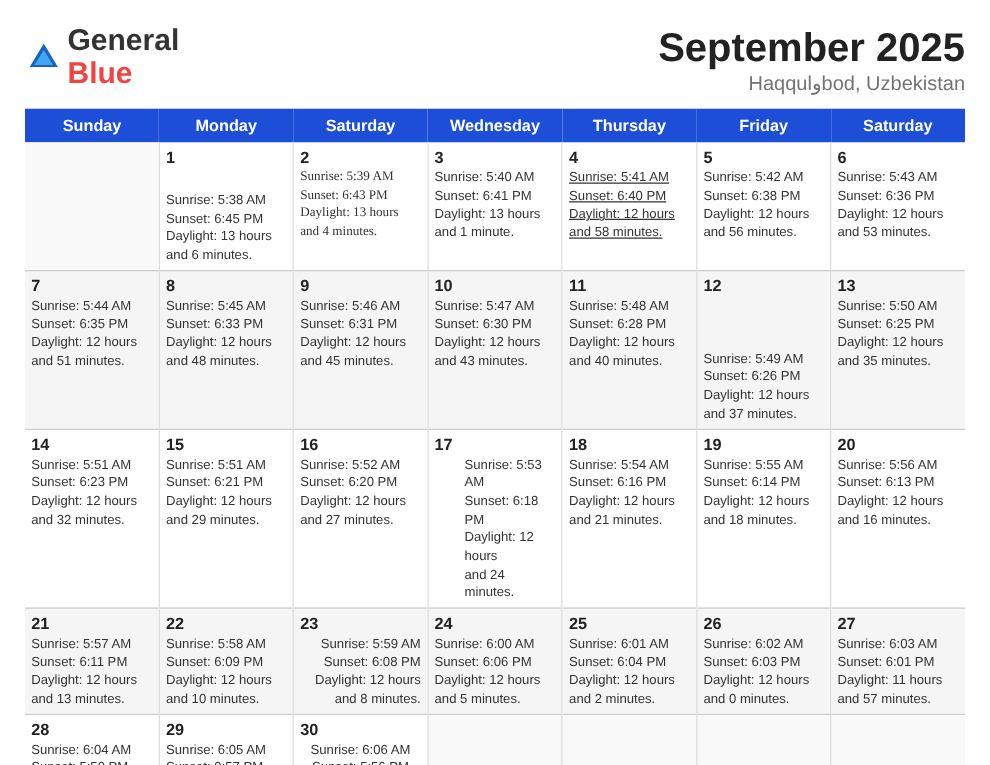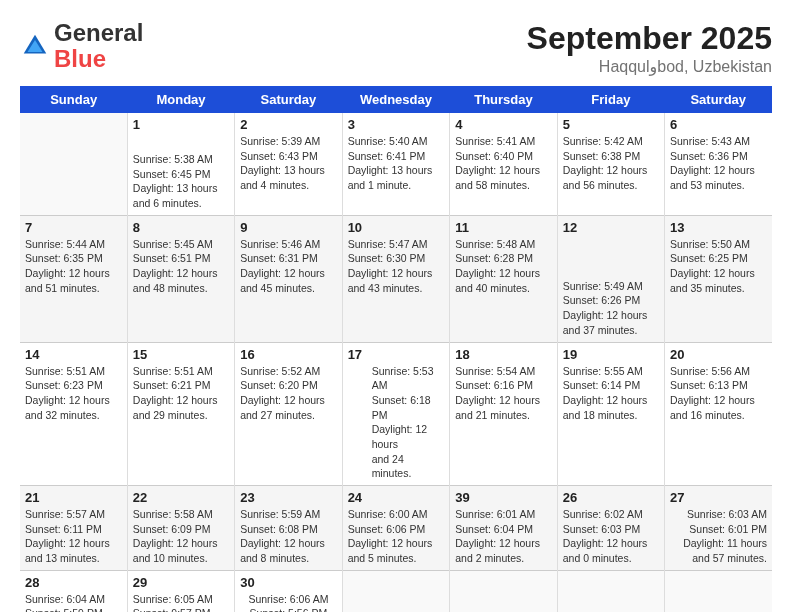--- a/index.html
+++ b/index.html
@@ -134,35 +134,35 @@
         <td class="empty-cell"></td>
         <td>
           <span class="day-num">1</span>
           <div class="day-info" style="white-space: pre-line; margin-top: 20px;">Sunrise: 5:38 AM
 Sunset: 6:45 PM
 Daylight: 13 hours
 and 6 minutes.</div>
         </td>
         <td>
           <span class="day-num">2</span>
-          <div class="day-info" style="white-space: pre-line;">Sunrise: 5:39 AM
+          <div class="day-info" style="white-space: pre-line; font-family: Liberation Serif, serif;">Sunrise: 5:39 AM
 Sunset: 6:43 PM
 Daylight: 13 hours
 and 4 minutes.</div>
         </td>
         <td>
           <span class="day-num">3</span>
           <div class="day-info" style="white-space: pre-line;">Sunrise: 5:40 AM
 Sunset: 6:41 PM
 Daylight: 13 hours
 and 1 minute.</div>
         </td>
         <td>
           <span class="day-num">4</span>
-          <div class="day-info" style="white-space: pre-line;">Sunrise: 5:41 AM
+          <div class="day-info" style="white-space: pre-line; text-decoration: underline;">Sunrise: 5:41 AM
 Sunset: 6:40 PM
 Daylight: 12 hours
 and 58 minutes.</div>
         </td>
         <td>
           <span class="day-num">5</span>
           <div class="day-info" style="white-space: pre-line;">Sunrise: 5:42 AM
 Sunset: 6:38 PM
 Daylight: 12 hours
 and 56 minutes.</div>
@@ -179,21 +179,21 @@
         <td>
           <span class="day-num">7</span>
           <div class="day-info" style="white-space: pre-line;">Sunrise: 5:44 AM
 Sunset: 6:35 PM
 Daylight: 12 hours
 and 51 minutes.</div>
         </td>
         <td>
           <span class="day-num">8</span>
           <div class="day-info" style="white-space: pre-line;">Sunrise: 5:45 AM
-Sunset: 6:51 PM
+Sunset: 6:33 PM
 Daylight: 12 hours
 and 48 minutes.</div>
         </td>
         <td>
           <span class="day-num">9</span>
           <div class="day-info" style="white-space: pre-line;">Sunrise: 5:46 AM
 Sunset: 6:31 PM
 Daylight: 12 hours
 and 45 minutes.</div>
         </td>
@@ -287,49 +287,49 @@
         </td>
         <td>
           <span class="day-num">22</span>
           <div class="day-info" style="white-space: pre-line;">Sunrise: 5:58 AM
 Sunset: 6:09 PM
 Daylight: 12 hours
 and 10 minutes.</div>
         </td>
         <td>
           <span class="day-num">23</span>
-          <div class="day-info" style="white-space: pre-line;">Sunrise: 5:59 AM
+          <div class="day-info" style="white-space: pre-line; text-align: right;">Sunrise: 5:59 AM
 Sunset: 6:08 PM
 Daylight: 12 hours
 and 8 minutes.</div>
         </td>
         <td>
           <span class="day-num">24</span>
           <div class="day-info" style="white-space: pre-line;">Sunrise: 6:00 AM
 Sunset: 6:06 PM
 Daylight: 12 hours
 and 5 minutes.</div>
         </td>
         <td>
-          <span class="day-num">39</span>
+          <span class="day-num">25</span>
           <div class="day-info" style="white-space: pre-line;">Sunrise: 6:01 AM
 Sunset: 6:04 PM
 Daylight: 12 hours
 and 2 minutes.</div>
         </td>
         <td>
           <span class="day-num">26</span>
           <div class="day-info" style="white-space: pre-line;">Sunrise: 6:02 AM
 Sunset: 6:03 PM
 Daylight: 12 hours
 and 0 minutes.</div>
         </td>
         <td>
           <span class="day-num">27</span>
-          <div class="day-info" style="white-space: pre-line; text-align: right;">Sunrise: 6:03 AM
+          <div class="day-info" style="white-space: pre-line;">Sunrise: 6:03 AM
 Sunset: 6:01 PM
 Daylight: 11 hours
 and 57 minutes.</div>
         </td>
       </tr>
       <tr>
         <td>
           <span class="day-num">28</span>
           <div class="day-info" style="white-space: pre-line;">Sunrise: 6:04 AM
 Sunset: 5:59 PM

